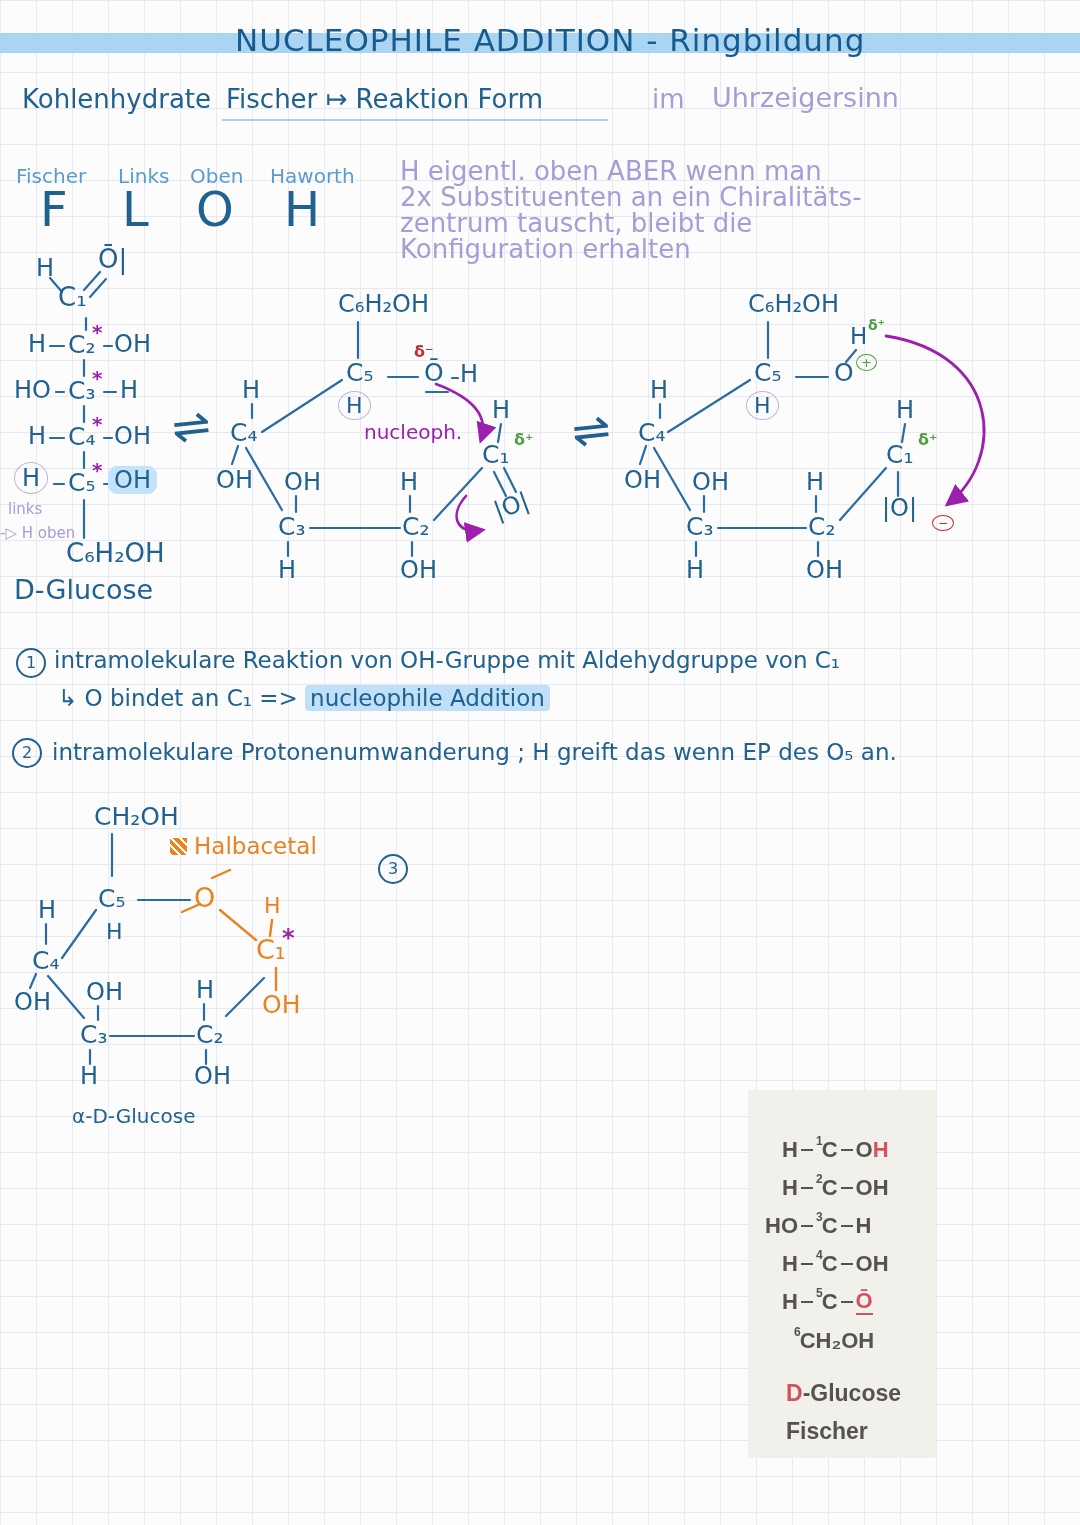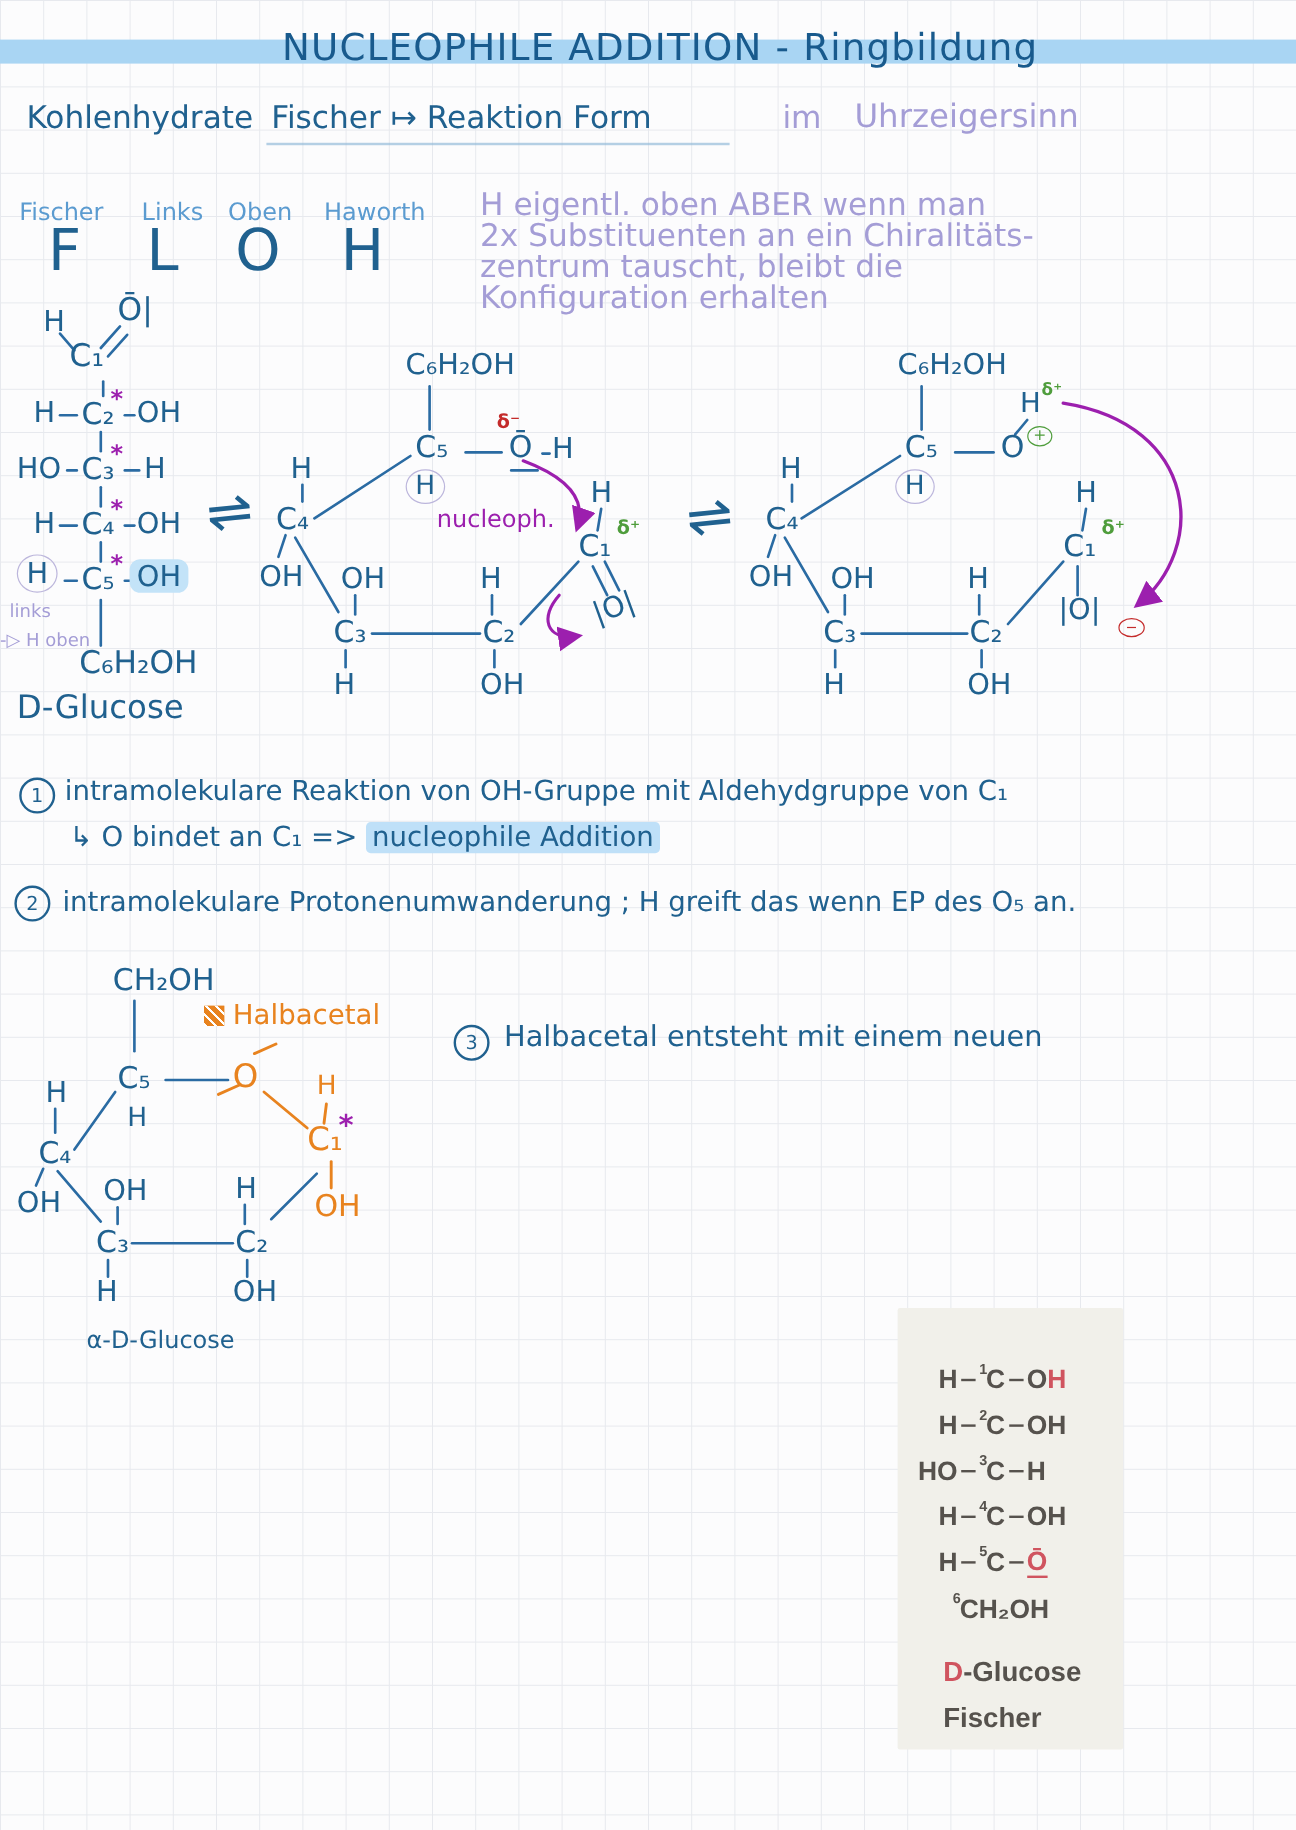--- a/index.html
+++ b/index.html
@@ -266,21 +266,20 @@
   <div class="t" style="left:932px;top:514px"><span class="circle-red">−</span></div>
 
   <div class="t ncirc" style="left:16px;top:648px">1</div>
   <div class="t s23" style="left:54px;top:648px">intramolekulare Reaktion von OH-Gruppe mit Aldehydgruppe von C₁</div>
   <div class="t s23" style="left:58px;top:686px"><span>↳ O bindet an C₁ =&gt; </span><span class="hl">nucleophile Addition</span></div>
 
   <div class="t ncirc" style="left:12px;top:738px">2</div>
   <div class="t s23" style="left:52px;top:740px">intramolekulare Protonenumwanderung ; H greift das wenn EP des O₅ an.</div>
 
   <div class="t ncirc" style="left:378px;top:854px">3</div>
-  <div class="t s24" style="left:420px;top:852px">Halbacetal entsteht mit einem neuen</div>
 
   <div class="t s25" style="left:94px;top:804px">CH₂OH</div>
   <div class="t s25" style="left:98px;top:886px">C₅</div>
   <div class="t s22" style="left:106px;top:920px">H</div>
   <div class="t s27 org" style="left:194px;top:884px">O</div>
 
   <div class="hatch" style="left:170px;top:838px"></div>
   <div class="t s23 org" style="left:194px;top:834px">Halbacetal</div>
 
   <div class="t s27 org" style="left:256px;top:936px">C₁</div>

